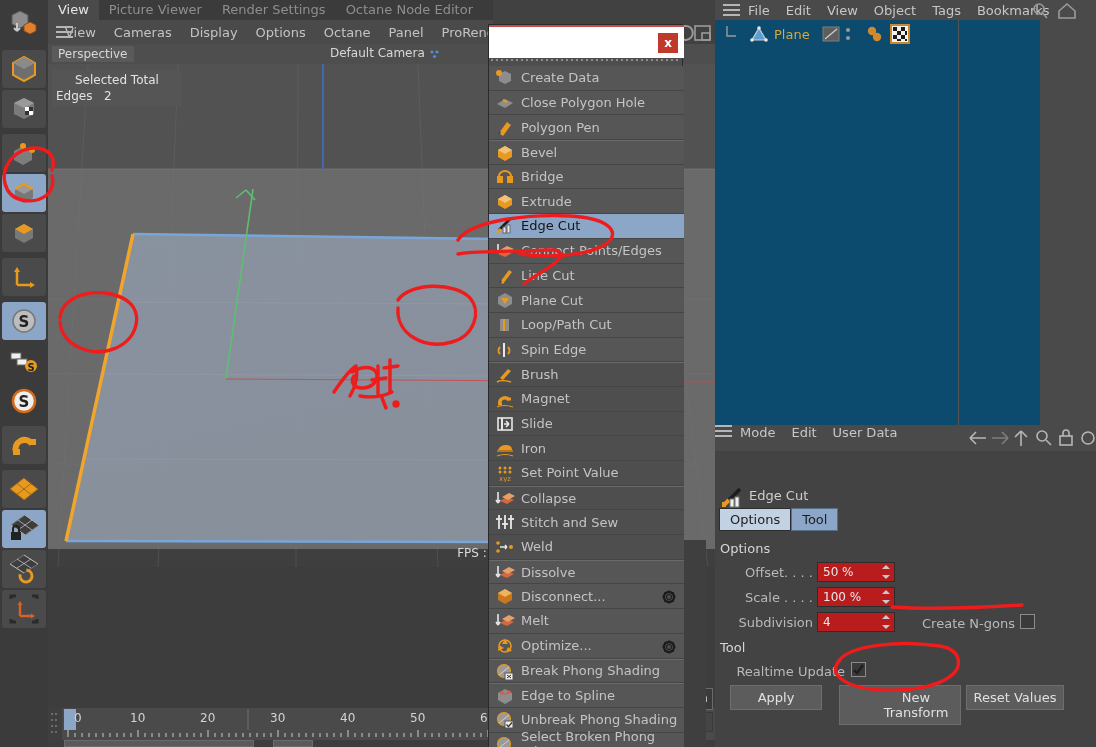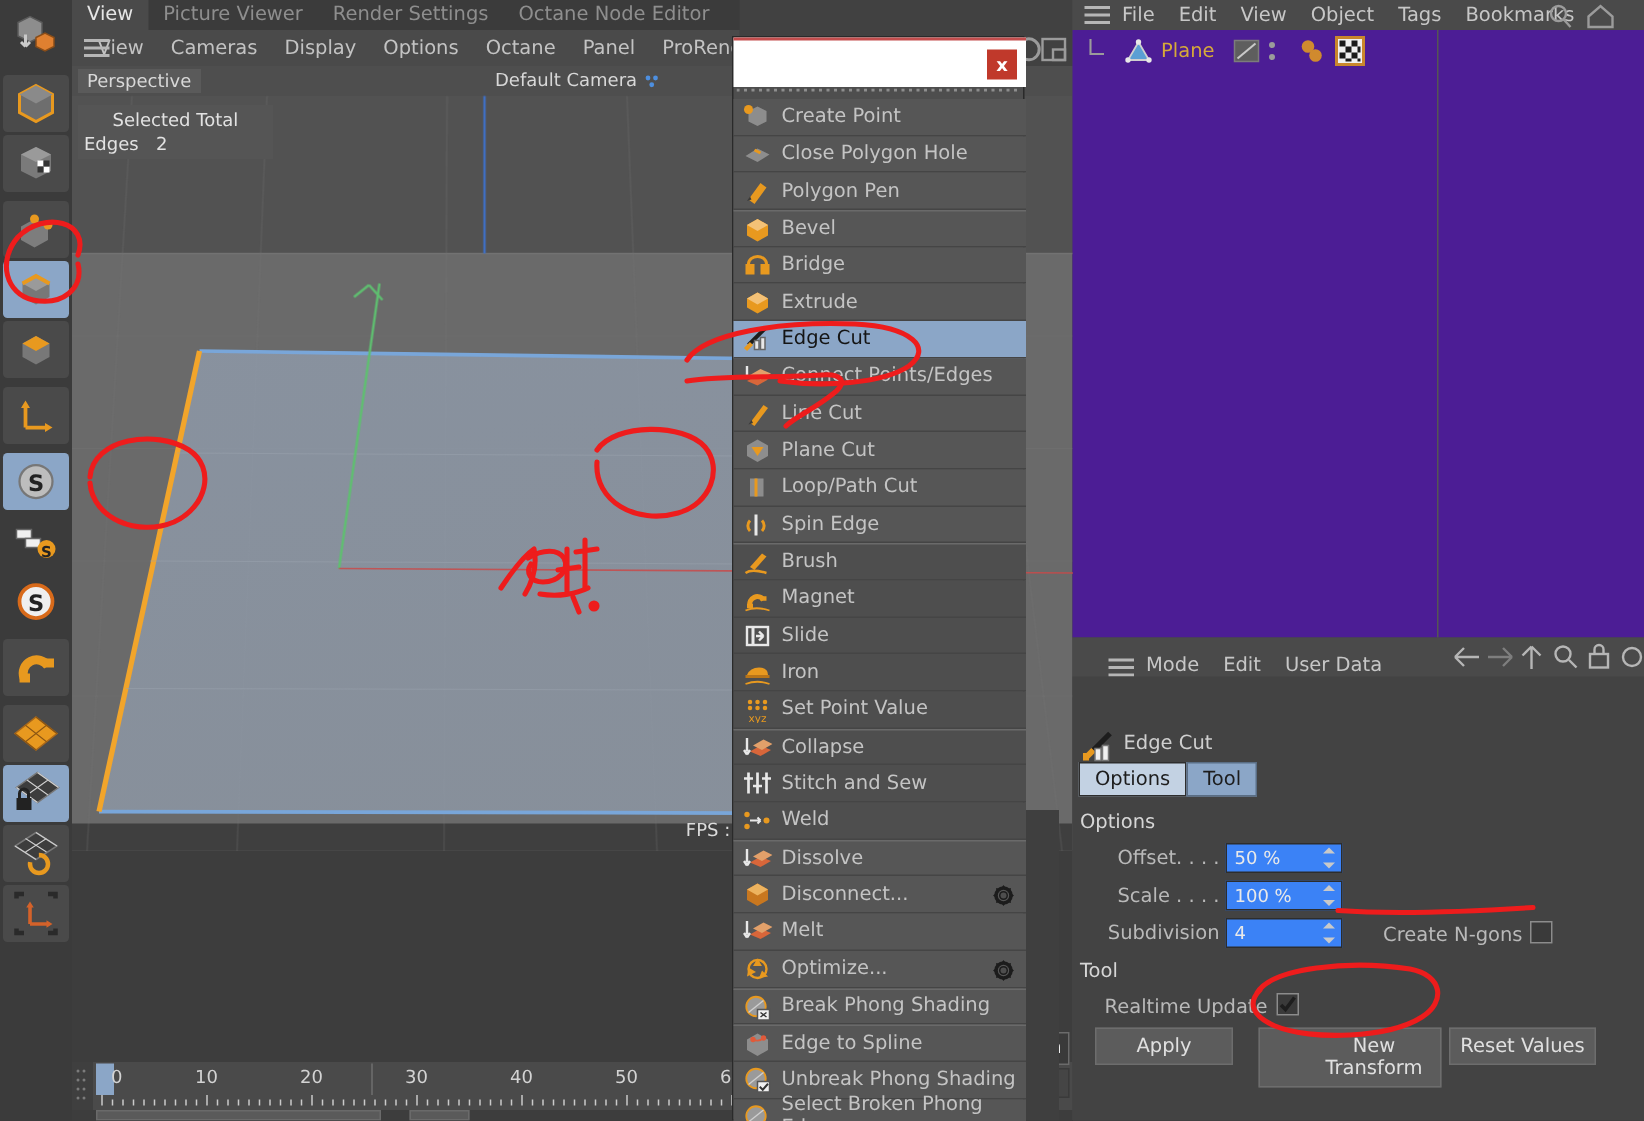--- a/index.html
+++ b/index.html
@@ -45,36 +45,36 @@
   
   #tlwrap { position:absolute; left:48px; top:567px; width:667px; height:180px; background:#3d3d3d; }
   #tlruler { position:absolute; left:0; top:141px; width:667px; height:32px; background:#4a4a4a; }
   #tlrow2 { position:absolute; left:0; top:173px; width:667px; height:7px; background:#3d3d3d; }
 
   
   #objmgr { position:absolute; left:715px; top:0; width:381px; height:425px; background:#4a4a4a; }
   #omMenu { position:absolute; left:0; top:0; width:381px; height:20px; display:flex; align-items:center;
             padding-left:8px; background:#4a4a4a; }
   #omMenu .item { font-size:13px; color:#c7c7c7; padding:0 8px; }
-  #omBody { position:absolute; left:0; top:20px; width:381px; height:405px; background:#4c1d95; }
+  #omBody { position:absolute; left:0; top:20px; width:325px; height:405px; background:#0c4a6e; }
   #omRow { position:absolute; left:0; top:3px; width:381px; height:22px; display:flex; align-items:center; }
 
   
   #attr { position:absolute; left:715px; top:425px; width:381px; height:322px; background:#4a4a4a; }
-  #atMenu { position:absolute; left:0; top:0; width:381px; height:26px; display:flex; align-items:flex-end;
-            padding-left:24px; }
+  #atMenu { position:absolute; left:0; top:0; width:381px; height:26px; display:flex; align-items:flex-start;
+            padding-left:0; }
   #atMenu .item { font-size:13px; color:#c7c7c7; padding:0 8px; }
   #atBody { position:absolute; left:0; top:26px; width:381px; height:296px; background:#434343; }
   .atTitle { position:absolute; left:34px; top:37px; font-size:13px; color:#cfcfcf; }
   .tabs { position:absolute; left:4px; top:57px; display:flex; }
   .tab { font-size:13px; padding:3px 10px; color:#1d1d1d; background:#8ba6c7; border:1px solid #5a6e85; }
   .tab.active { background:#c3d2e3; border:1px solid #2e2e2e; }
   .secLbl { font-size:13px; color:#d6d6d6; }
   .fldLbl { font-size:13px; color:#b9b9b9; text-align:right; }
-  .numfield { position:relative; width:78px; height:20px; background:#3b82f6; border:1px solid #2d2d2d; }
+  .numfield { position:relative; width:78px; height:20px; background:#b91c1c; border:1px solid #2d2d2d; }
   .numfield span { position:absolute; left:5px; top:2px; font-size:12px; color:#e9e9e9; }
   .spin { position:absolute; right:1px; top:1px; width:14px; height:16px; }
   .spin:before,.spin:after{ content:''; position:absolute; left:3px; border-left:4px solid transparent;
     border-right:4px solid transparent; }
   .spin:before{ top:1px; border-bottom:4px solid #c9c9c9; }
   .spin:after{ bottom:1px; border-top:4px solid #c9c9c9; }
   .cbox { width:15px; height:15px; background:#3a3a3a; border:1px solid #8c8c8c; position:relative; }
   .btn { background:#5c5c5c; border:1px solid #6d6d6d; color:#e0e0e0; font-size:13px;
          padding:4px 0; text-align:center; }
 
@@ -642,21 +642,21 @@
         <rect x="180" y="0" width="2" height="2"></rect>
           <rect x="185" y="0" width="2" height="2"></rect>
       </g>
     </svg>
     <div id="popList">
         <div class="mrow light">
           <span class="ico"><svg width="20" height="18" viewBox="0 0 20 18">
               <path d="M4 5 l6-3 6 3 v7 l-6 3 -6-3z" fill="#8d8d8d"></path>
               <circle cx="4" cy="4" r="3" fill="#e8991f"></circle>
             </svg></span>
-          <span class="lbl">Create Point</span>
+          <span class="lbl">Create Data</span>
         </div>
         <div class="mrow light">
           <span class="ico"><svg width="20" height="18" viewBox="0 0 20 18">
               <path d="M2 10 l8-5 8 4 -8 5z" fill="#8d8d8d"></path>
               <path d="M8 6 l4 2" stroke="#e8991f" stroke-width="2"></path>
             </svg></span>
           <span class="lbl">Close Polygon Hole</span>
         </div>
         <div class="mrow light">
           <span class="ico"><svg width="20" height="18" viewBox="0 0 20 18">

